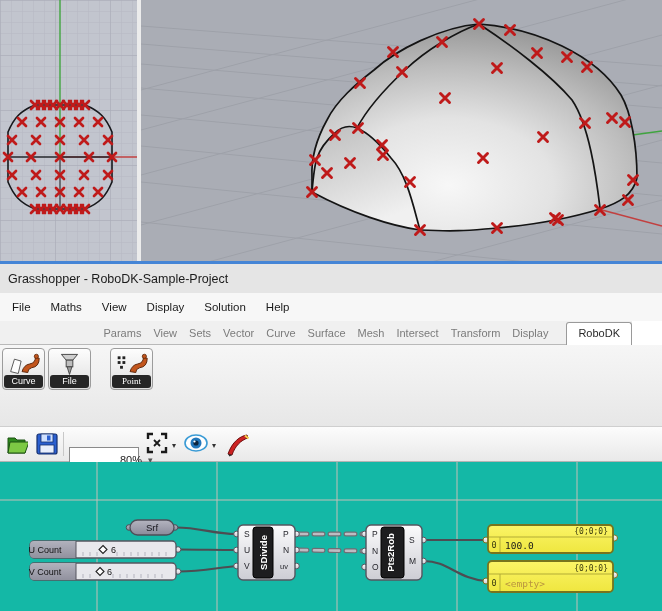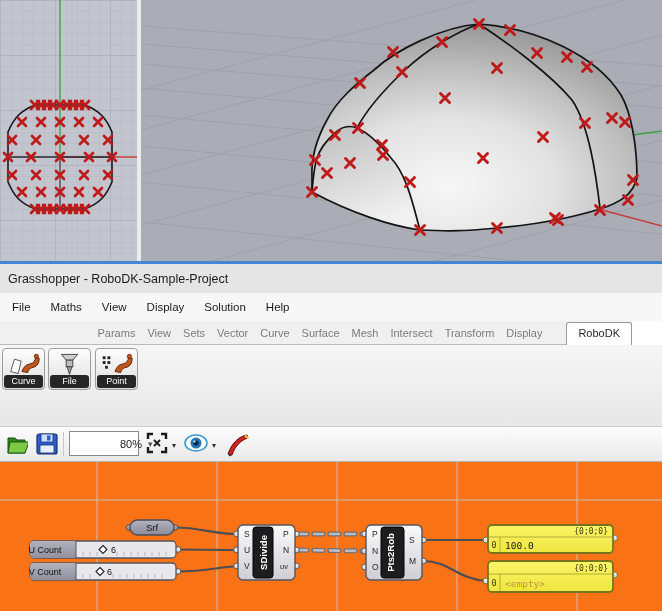--- a/index.html
+++ b/index.html
@@ -9,35 +9,35 @@
   #viewports{left:0;top:0;width:662px;height:264px;}
   
   #titlebar{left:0;top:264px;width:662px;height:29px;background:#e5e5e5;display:flex;align-items:center;border-bottom:1px solid #ececec;}
   #titlebar span{margin-left:8px;font-size:12.5px;color:#1b1b1b;}
   
   #menubar{left:0;top:293px;width:662px;height:28px;background:#f7f7f7;display:flex;align-items:center;padding-left:2px;box-sizing:border-box;}
   .menu-item{padding:0 10px;font-size:11.5px;color:#1b1b1b;}
   
   #tabstrip{left:0;top:321px;width:632px;height:24px;background:#f0f0f0;border-bottom:1px solid #b9b9b9;display:flex;align-items:flex-end;box-sizing:border-box;justify-content:flex-end;}
   .tab{font-size:11px;color:#7b7b7b;padding:4px 6px 5px 6px;white-space:nowrap;}
-  .tab.active{background:#fff;color:#2a2a2a;border:1px solid #9a9a9a;border-bottom:none;border-radius:3px 3px 0 0;padding:4px 11px 6px 11px;margin-bottom:-1px;margin-left:18px;}
+  .tab.active{background:#fff;color:#2a2a2a;border:1px solid #9a9a9a;border-bottom:none;border-radius:3px 3px 0 0;padding:4px 11px 6px 11px;margin-bottom:-1px;margin-left:12px;}
   
   #ribbon{left:0;top:345px;width:662px;height:82px;background:linear-gradient(#f6f6f6,#e7e7e7);border-bottom:1px solid #cfcfcf;box-sizing:border-box;}
   .rbtn{position:absolute;top:3px;width:43px;height:42px;background:linear-gradient(#fdfdfd,#dedede);border:1px solid #9c9c9c;border-radius:4px;box-sizing:border-box;}
   .rbtn .icon{position:absolute;left:0;top:1px;width:100%;height:26px;}
   .rbtn .lbl{position:absolute;left:1px;right:1px;bottom:1px;height:13px;background:#262626;border-radius:3px;color:#fff;font-size:9px;text-align:center;line-height:13px;}
   
   #toolbar2{left:0;top:427px;width:662px;height:35px;background:linear-gradient(#fcfcfc,#e9e9e9);border-bottom:1px solid #b3b3b3;box-sizing:border-box;}
   .sep{position:absolute;top:5px;width:1px;height:24px;background:#c8c8c8;}
-  #zoombox{position:absolute;left:69px;top:4px;width:70px;height:25px;background:#fff;border:1px solid #8a8a8a;display:flex;align-items:center;box-sizing:border-box;padding-left:44px;}
+  #zoombox{position:absolute;left:69px;top:20px;width:70px;height:25px;background:#fff;border:1px solid #8a8a8a;display:flex;align-items:center;box-sizing:border-box;padding-left:44px;}
   #zoombox span{font-size:11px;color:#222;margin-left:6px;flex:1;}
   #zoombox .chev{flex:none;margin-right:5px;color:#555;font-size:9px;}
   .ddarrow{position:absolute;top:14px;font-size:8px;color:#333;}
   
-  #canvas{left:0;top:462px;width:662px;height:149px;background:#f97316;}
+  #canvas{left:0;top:462px;width:662px;height:149px;background:#14b8a6;}
   svg{display:block;}
   svg text{font-family:"Liberation Sans",sans-serif;}
   .mono{font-family:"DejaVu Sans Mono",monospace;}
 </style>
 </head>
 <body>
 
 <div class="abs" id="viewports">
 <svg width="662" height="264" viewBox="0 0 662 264">
   <defs>
@@ -241,21 +241,21 @@
     <div class="lbl">Curve</div>
   </div>
   <div class="rbtn" style="left:48px;">
     <svg class="icon" viewBox="0 0 43 26">
       <path d="M13,4 h17 l-5,6 h-7 Z" fill="#cfcfcf" stroke="#444" stroke-width="1"></path>
       <rect x="18" y="10" width="7" height="7" fill="#bdbdbd" stroke="#444" stroke-width="1"></rect>
       <path d="M19,17 L21.5,25 L24,17 Z" fill="#9e9e9e" stroke="#444" stroke-width="1"></path>
     </svg>
     <div class="lbl">File</div>
   </div>
-  <div class="rbtn" style="left:95px;">
+  <div class="rbtn" style="left:110px;font-family:Liberation Serif, serif;">
     <svg class="icon" viewBox="0 0 43 26">
       <rect x="7" y="6" width="3" height="3" fill="#222"></rect>
         <rect x="12" y="6" width="3" height="3" fill="#222"></rect>
       <rect x="7" y="11" width="3" height="3" fill="#222"></rect>
         <rect x="12" y="11" width="3" height="3" fill="#222"></rect>
       <rect x="9.5" y="16" width="3" height="3" fill="#222"></rect>
       <path d="M20,22 q2,-7 8,-8 q6,-1 6,-7 l4,1 q0,9 -8,10 q-4,1 -4,5 z" fill="#c2551c" stroke="#5a2408" stroke-width="1"></path>
       <circle cx="35" cy="6" r="2.2" fill="#c2551c" stroke="#5a2408" stroke-width="0.8"></circle>
     </svg>
     <div class="lbl">Point</div>

